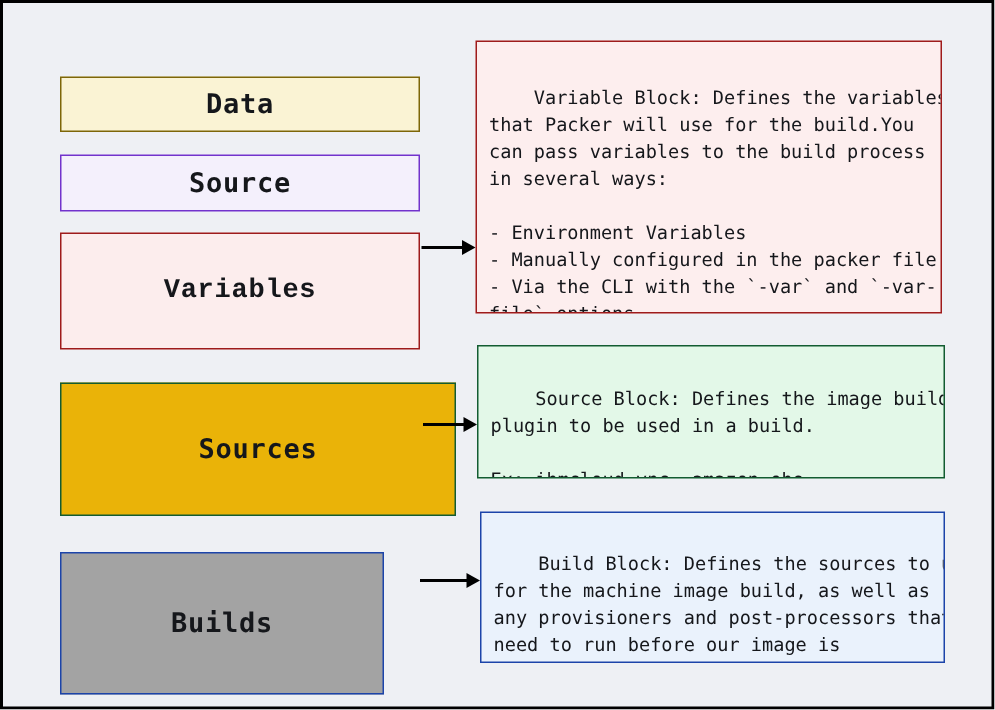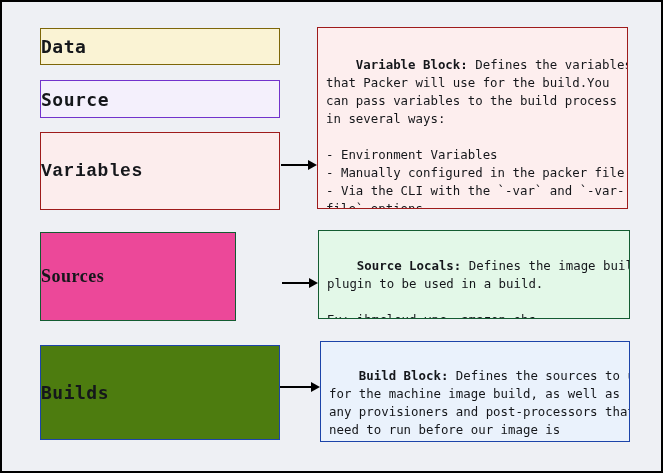--- a/index.html
+++ b/index.html
@@ -12,38 +12,39 @@
     font-family:"DejaVu Sans Mono", monospace;
     color:#15171b;
     overflow:hidden;
   }
   .node{
     position:absolute;
     box-sizing:border-box;
     border:1.5px solid #333;
     display:flex;
     align-items:center;
-    justify-content:flex-start;
+    justify-content:center;
+    margin-top:23px;
   }
   .node-label{
     font-weight:bold;
     font-size:18px;
     letter-spacing:0.5px;
   }
   .note{
     position:absolute;
     box-sizing:border-box;
     border:1.5px solid #333;
     padding:8px 6px 8px 8px;
     font-size:12.4px;
     line-height:18px;
     white-space:pre;
     overflow:hidden;
   }
-  .note-title{font-weight:bold;}
+  .note-title{font-weight:normal;}
   .arrow{
     position:absolute;
     height:2px;
     background:#000;
   }
   .arrow::after{
     content:"";
     position:absolute;
     right:-2px;
     top:-4px;
@@ -63,42 +64,42 @@
   </div>
 
   <div class="node" style="left: 38px; top: 78px; width: 240px; height: 38px; background: rgb(244, 240, 252); border-color: rgb(114, 51, 204);">
     <span class="node-label">Source</span>
   </div>
 
   <div class="node" style="left: 38px; top: 130px; width: 240px; height: 78px; background: rgb(252, 237, 237); border-color: rgb(158, 27, 27); font-family: Liberation Mono, monospace;">
     <span class="node-label">Variables</span>
   </div>
 
-  <div class="node" style="left: 38px; top: 230px; width: 196px; height: 89px; background: #ec4899; border-color: rgb(19, 92, 49); font-family: Liberation Serif, serif;">
+  <div class="node" style="left: 38px; top: 230px; width: 264px; height: 89px; background: #eab308; border-color: rgb(19, 92, 49);">
     <span class="node-label">Sources</span>
   </div>
 
-  <div class="node" style="left: 38px; top: 343px; width: 240px; height: 95px; background: #4d7c0f; border-color: rgb(28, 68, 169);">
+  <div class="node" style="left: 38px; top: 343px; width: 216px; height: 95px; background: #a3a3a3; border-color: rgb(28, 68, 169);">
     <span class="node-label">Builds</span>
   </div>
 
   <div class="note" style="left: 315px; top: 25px; width: 311px; height: 182px; padding-top: 10px; background: rgb(253, 238, 238); border-color: rgb(158, 27, 27);">
     <span class="note-title">Variable Block:</span><span class="note-body"> Defines the variables
 that Packer will use for the build.You
 can pass variables to the build process
 in several ways:
 
 - Environment Variables
 - Manually configured in the packer file
 - Via the CLI with the `-var` and `-var-
 file` options</span>
   </div>
 
   <div class="note" style="left: 316px; top: 228px; width: 312px; height: 89px; background: rgb(227, 248, 232); border-color: rgb(19, 92, 49);">
-    <span class="note-title">Source Locals:</span><span class="note-body"> Defines the image builder
+    <span class="note-title">Source Block:</span><span class="note-body"> Defines the image builder
 plugin to be used in a build.
 
 Ex: ibmcloud-vpc, amazon-ebs</span>
   </div>
 
   <div class="note" style="left: 318px; top: 339px; width: 310px; height: 101px; padding-top: 7px; background: rgb(234, 242, 252); border-color: rgb(28, 68, 169);">
     <span class="note-title">Build Block:</span><span class="note-body"> Defines the sources to use
 for the machine image build, as well as
 any provisioners and post-processors that
 need to run before our image is

